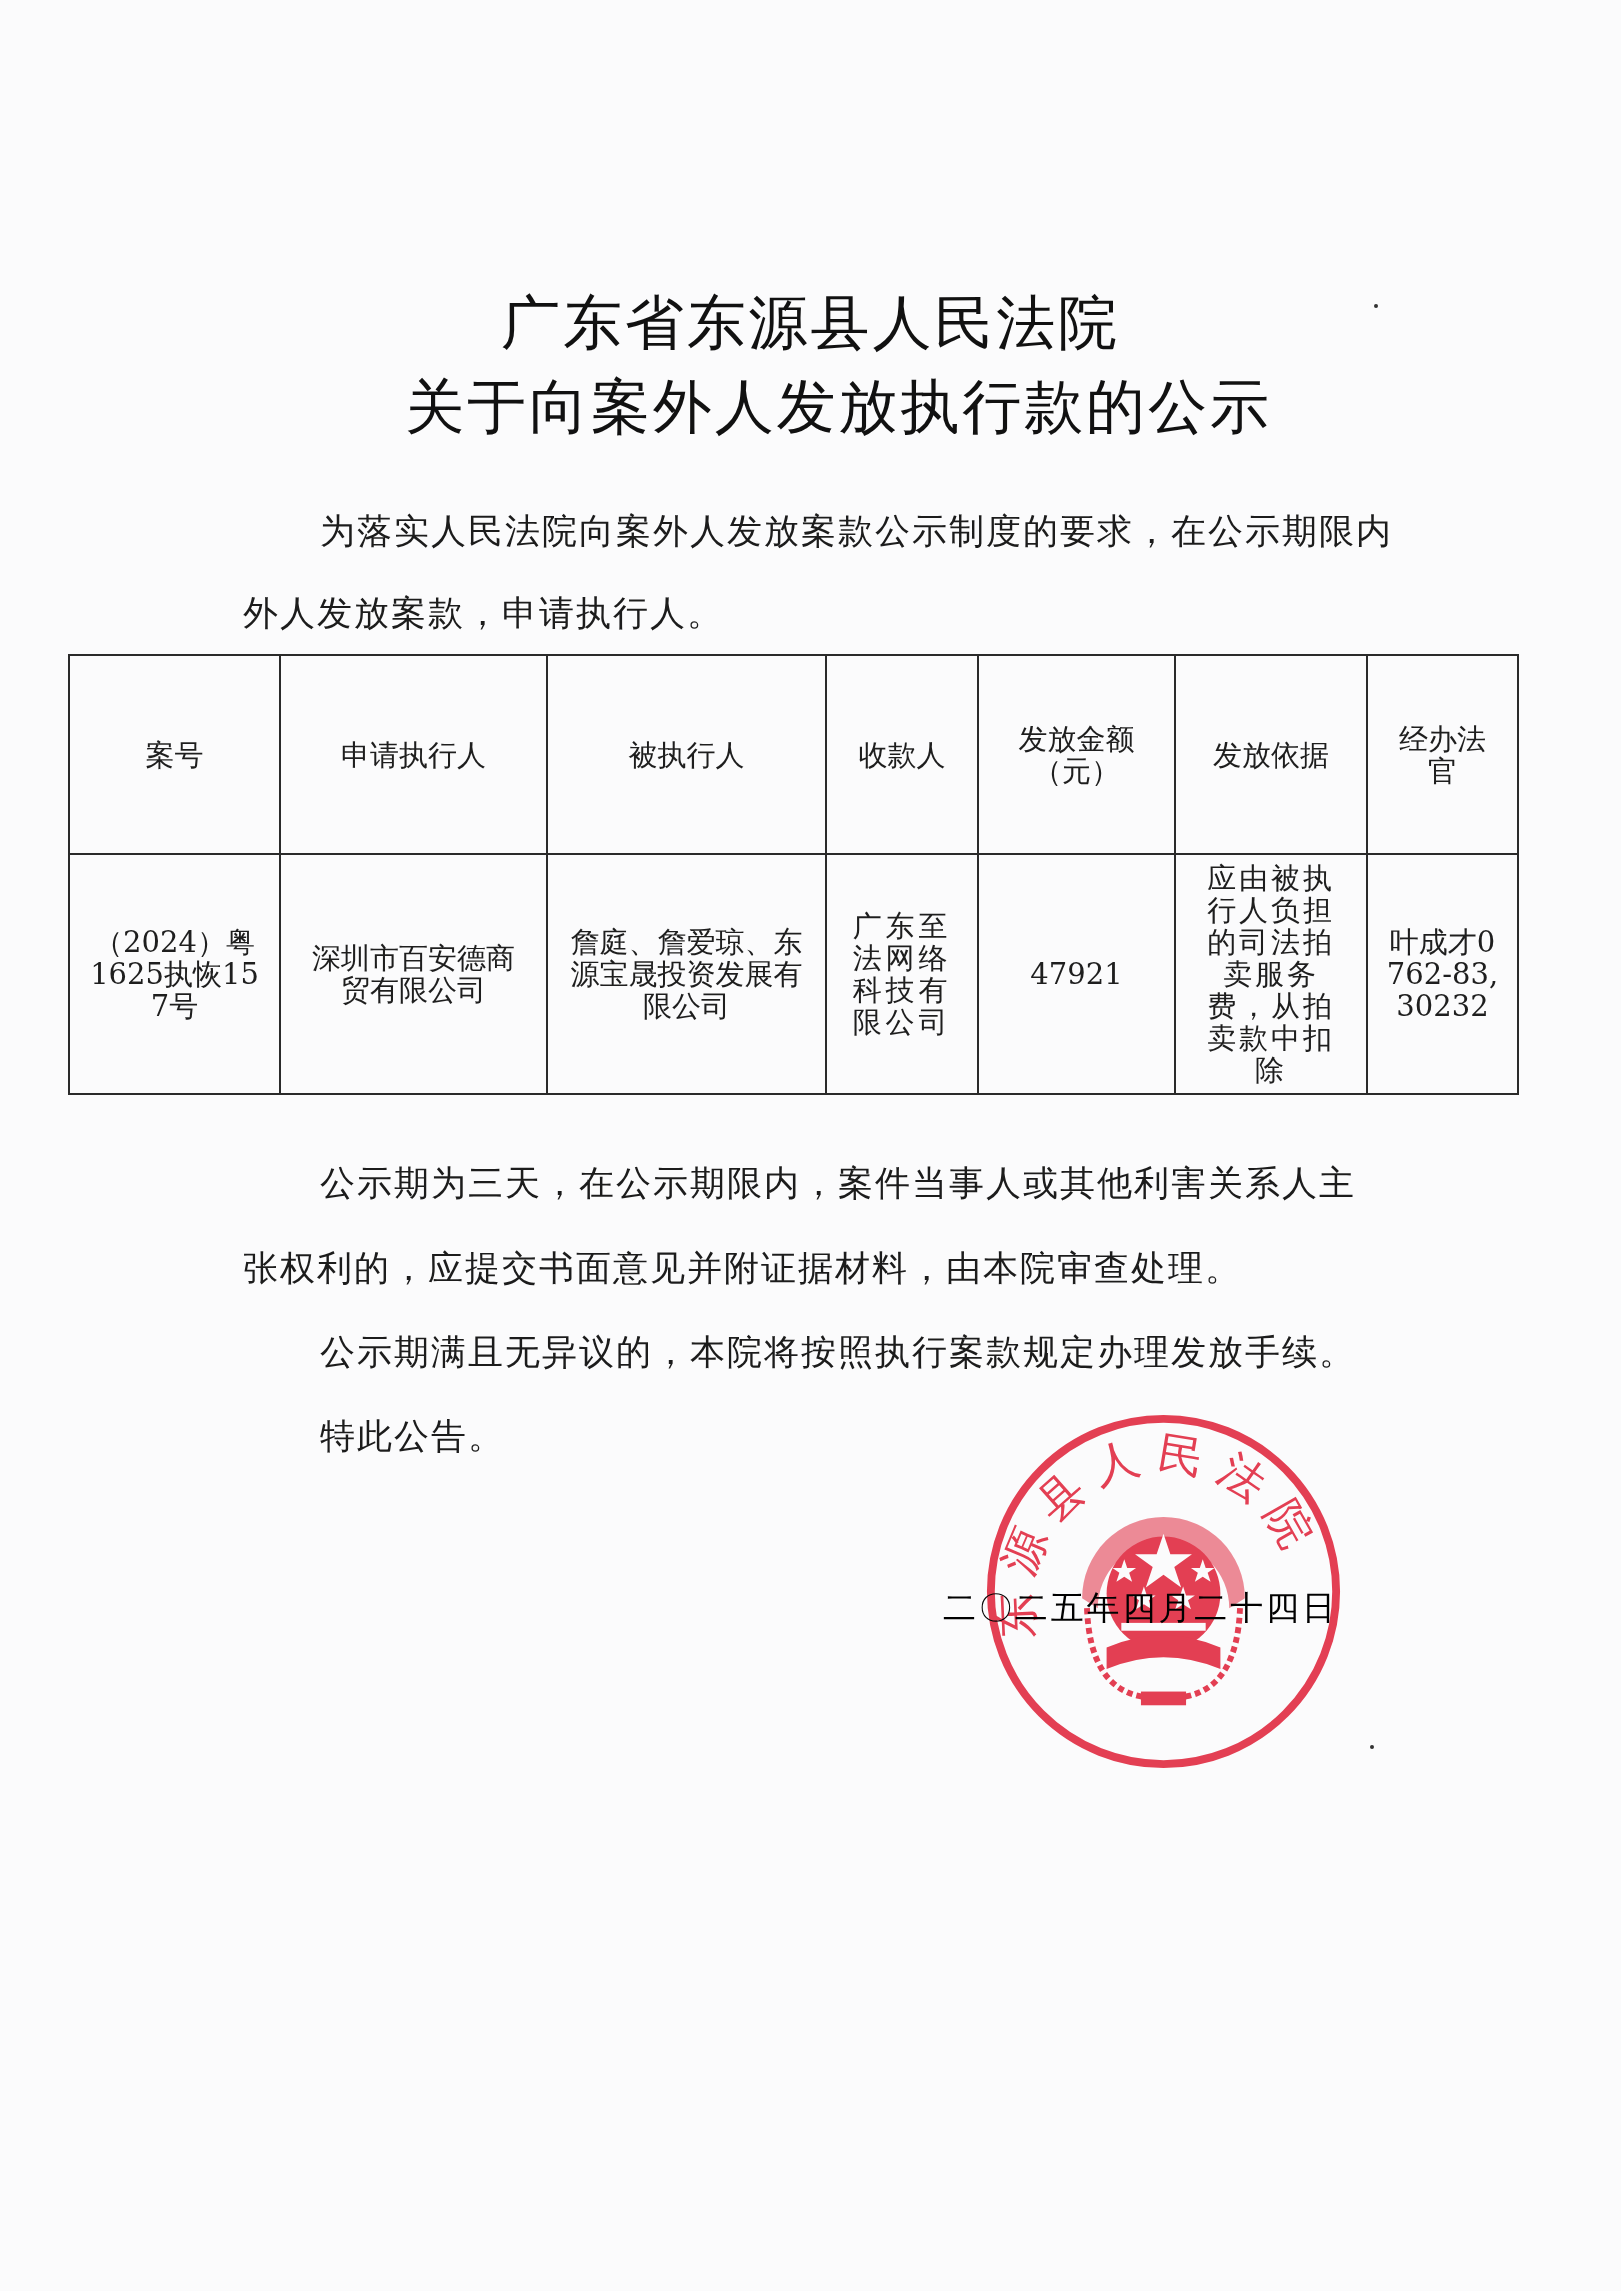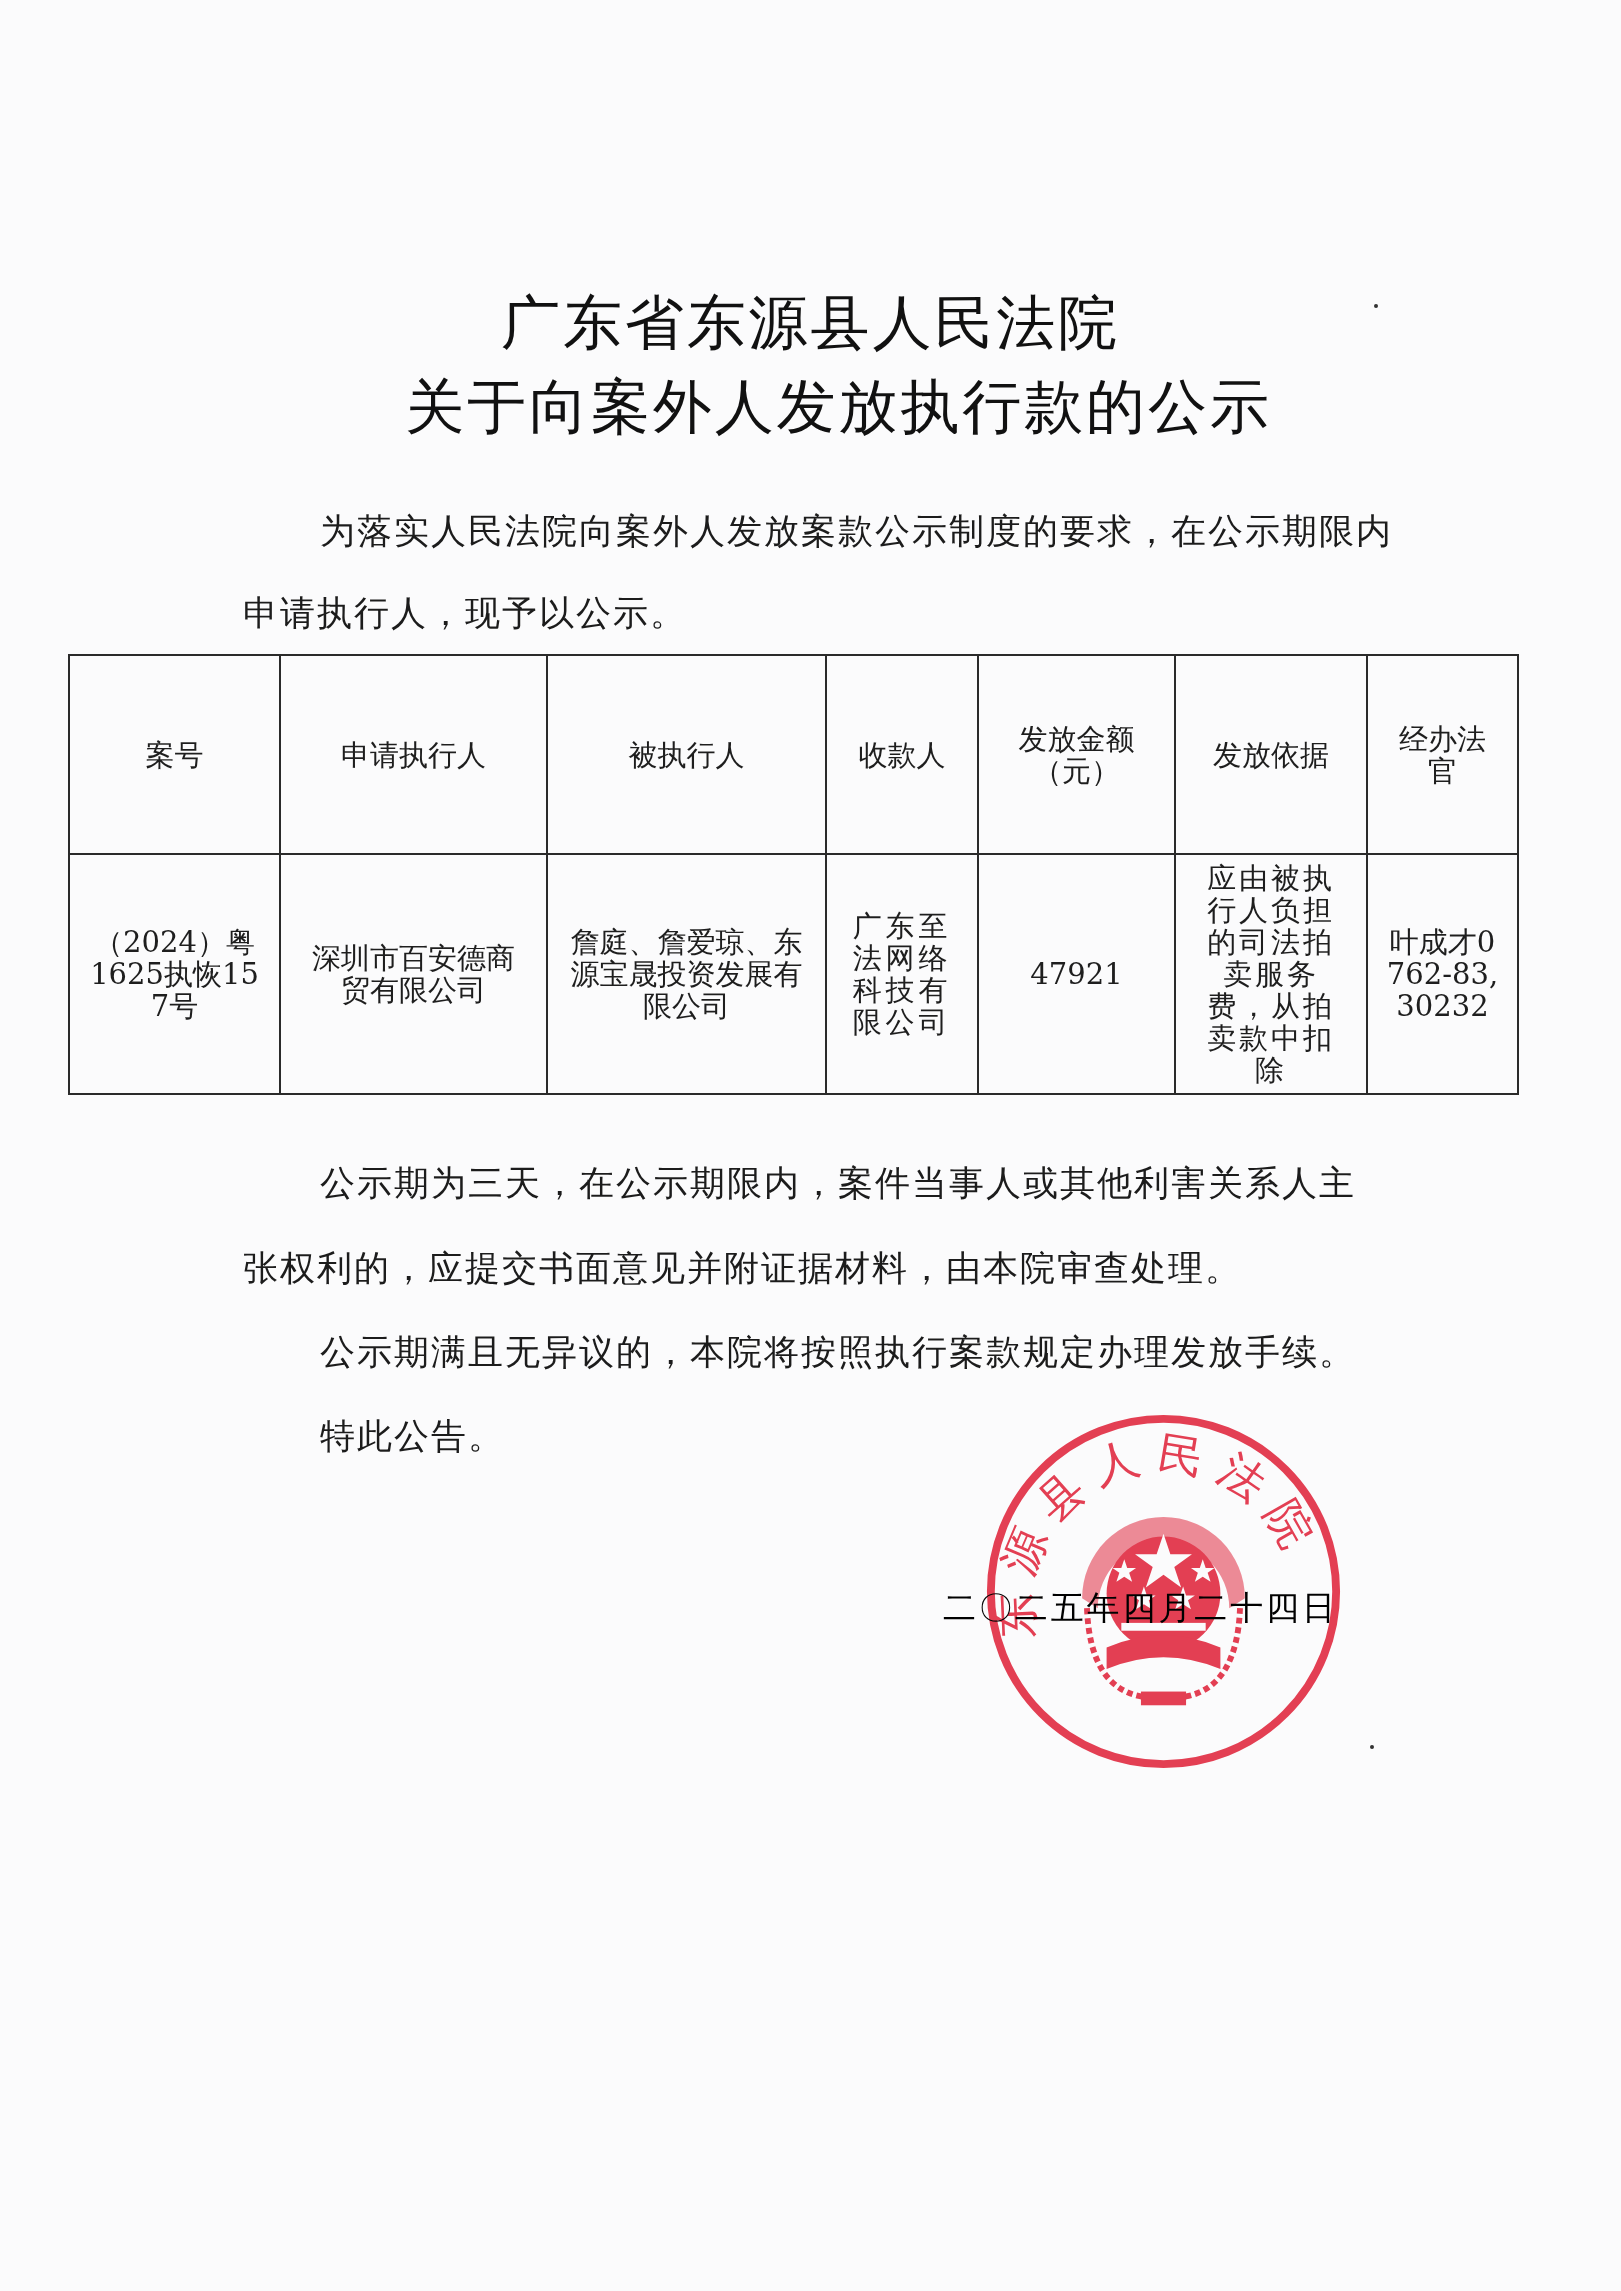--- a/index.html
+++ b/index.html
@@ -51,21 +51,21 @@
 </style>
 </head>
 <body>
 
 <div>
 
   <div class="title l1">广东省东源县人民法院</div>
   <div class="title l2">关于向案外人发放执行款的公示</div>
 
   <div class="para" style="left:320px; top:514px;">为落实人民法院向案外人发放案款公示制度的要求，在公示期限内</div>
-  <div class="para" style="left:243px; top:596px;">申请执行人，现予以公示。</div>
+  <div class="para" style="left:243px; top:596px;">外人发放案款，申请执行人。</div>
 
   <table class="release">
     <colgroup>
       <col style="width:211px">
         <col style="width:267px">
         <col style="width:279px">
       <col style="width:152px">
         <col style="width:197px">
         <col style="width:192px">
         <col style="width:151px">

